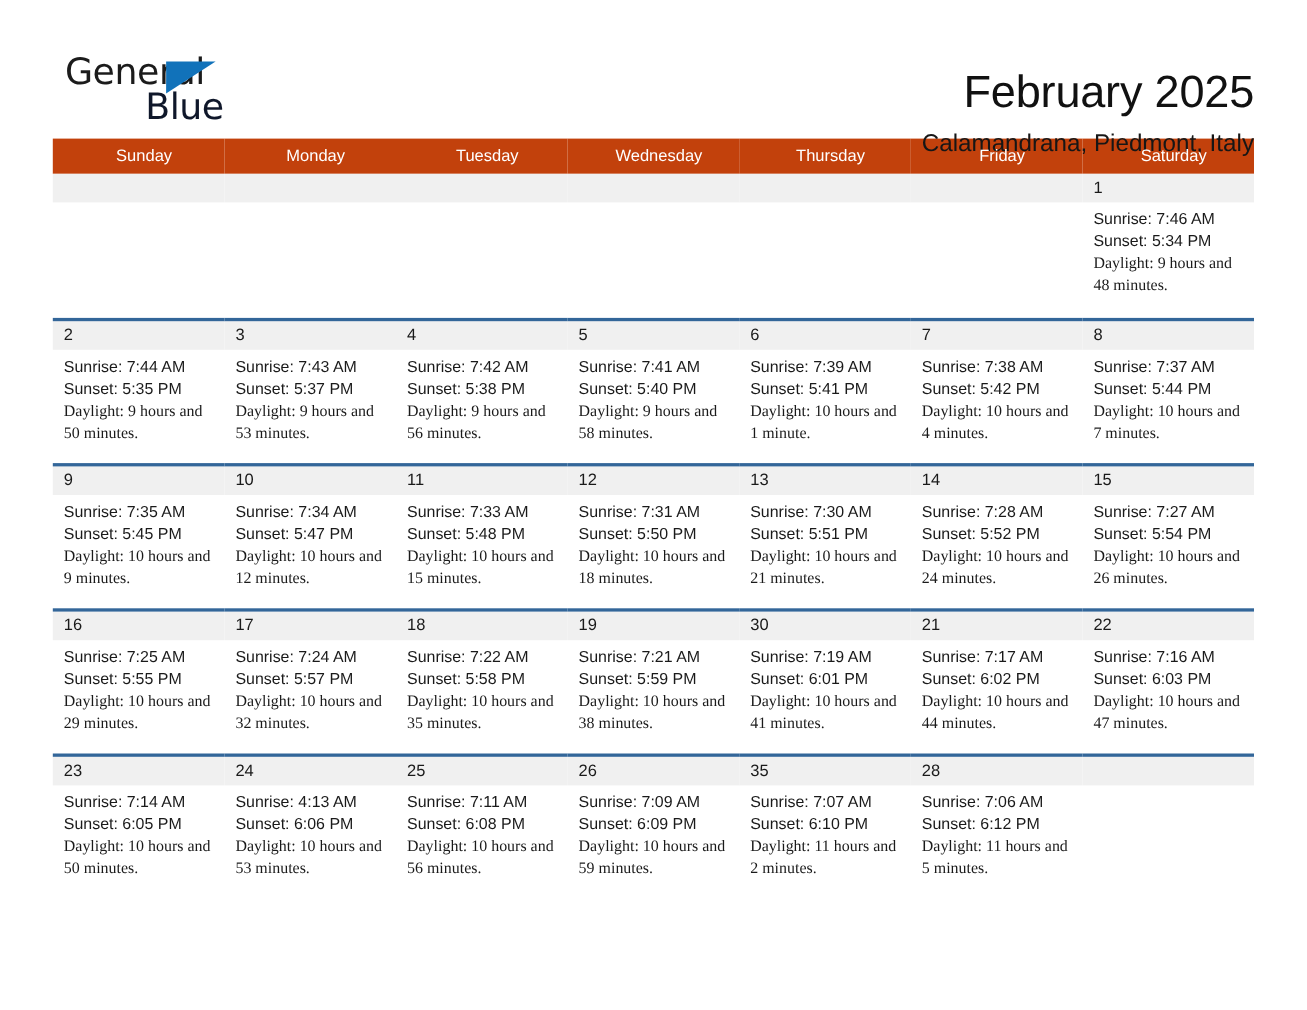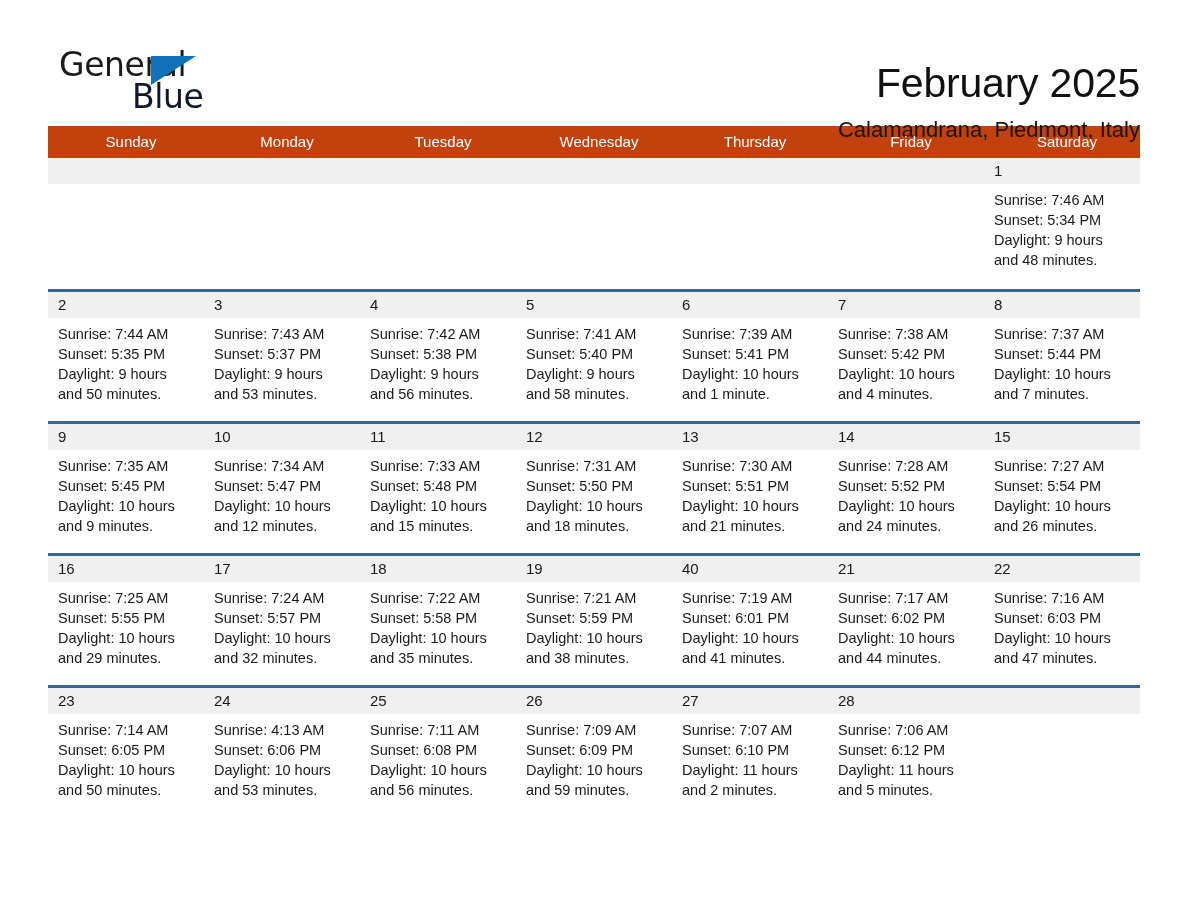--- a/index.html
+++ b/index.html
@@ -127,20 +127,21 @@
     padding: 6px 10px 0 10px;
     font-size: 14.5px;
     line-height: 1.38;
     color: #1a1a1a;
   }
   .dayinfo div {
     white-space: nowrap;
   }
   .dayinfo .daylight {
     white-space: normal;
+    font-family: Liberation Serif, serif;
   }
   td.empty .daynum {
     background: #f0f0f0;
   }
   td.empty .dayinfo {
     visibility: hidden;
   }
 </style>
 </head>
 <body>
@@ -376,21 +377,21 @@
           </td>
           <td class="day-cell">
             <div class="daynum">19</div>
             <div class="dayinfo">
               <div>Sunrise: 7:21 AM</div>
               <div>Sunset: 5:59 PM</div>
               <div class="daylight">Daylight: 10 hours and 38 minutes.</div>
             </div>
           </td>
           <td class="day-cell">
-            <div class="daynum">40</div>
+            <div class="daynum">30</div>
             <div class="dayinfo">
               <div>Sunrise: 7:19 AM</div>
               <div>Sunset: 6:01 PM</div>
               <div class="daylight">Daylight: 10 hours and 41 minutes.</div>
             </div>
           </td>
           <td class="day-cell">
             <div class="daynum">21</div>
             <div class="dayinfo">
               <div>Sunrise: 7:17 AM</div>
@@ -434,21 +435,21 @@
           </td>
           <td class="day-cell">
             <div class="daynum">26</div>
             <div class="dayinfo">
               <div>Sunrise: 7:09 AM</div>
               <div>Sunset: 6:09 PM</div>
               <div class="daylight">Daylight: 10 hours and 59 minutes.</div>
             </div>
           </td>
           <td class="day-cell">
-            <div class="daynum">27</div>
+            <div class="daynum">35</div>
             <div class="dayinfo">
               <div>Sunrise: 7:07 AM</div>
               <div>Sunset: 6:10 PM</div>
               <div class="daylight">Daylight: 11 hours and 2 minutes.</div>
             </div>
           </td>
           <td class="day-cell">
             <div class="daynum">28</div>
             <div class="dayinfo">
               <div>Sunrise: 7:06 AM</div>

